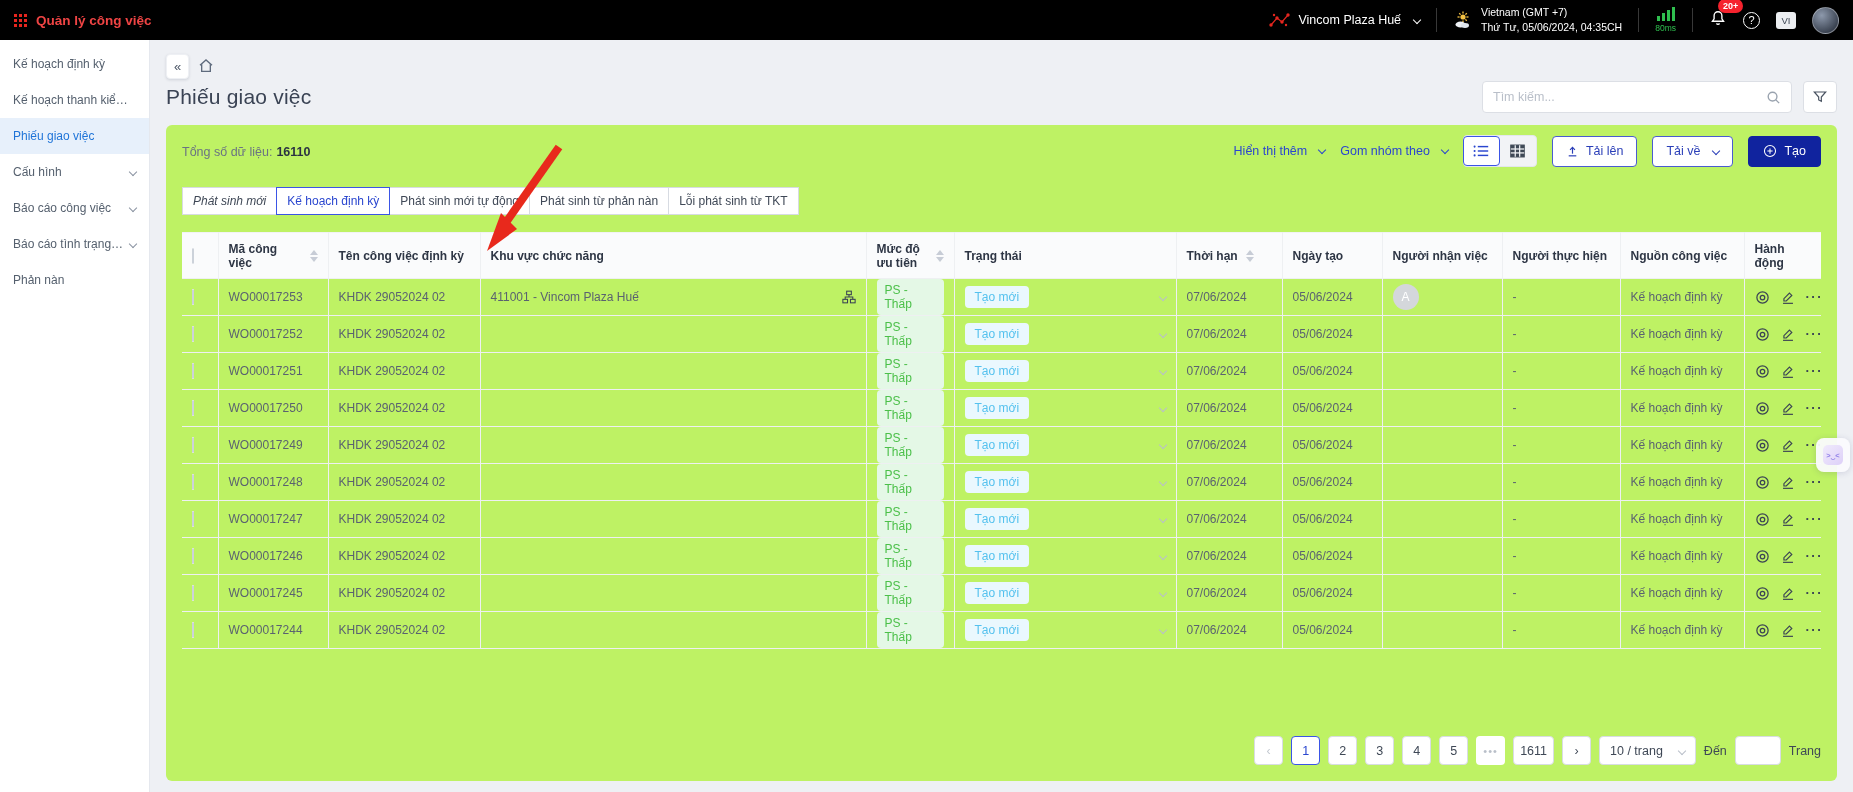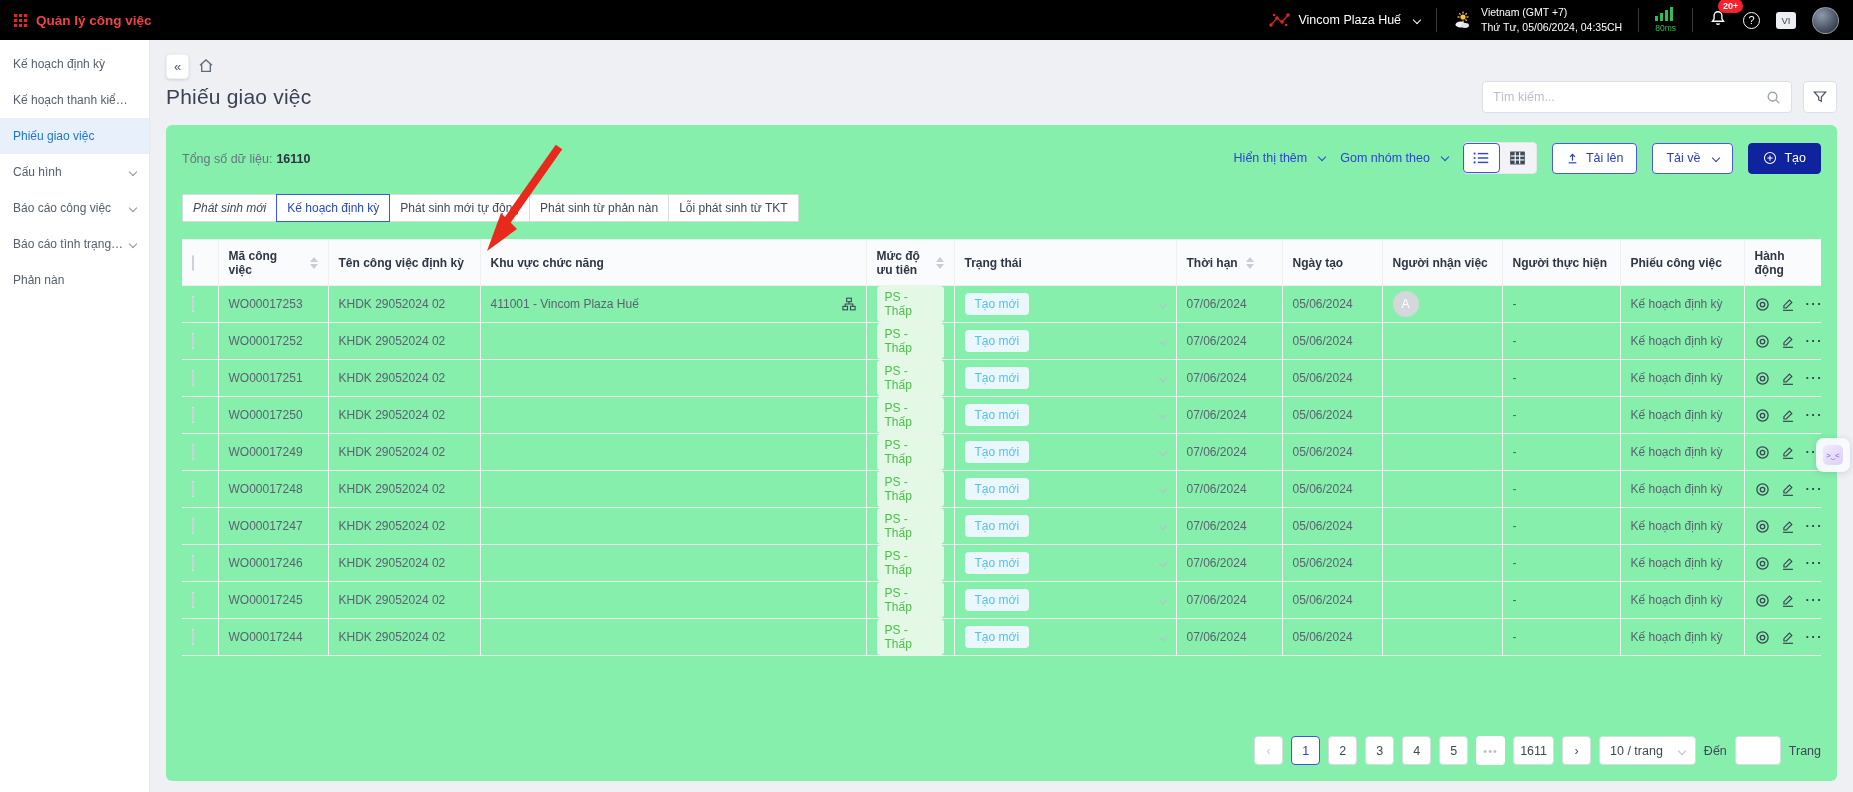--- a/index.html
+++ b/index.html
@@ -9,21 +9,21 @@
   
   .topbar { height:40px; background:#000; display:flex; align-items:center; padding:0 14px; }
   .logo-grid { display:grid; grid-template-columns:repeat(3,3px); grid-gap:2px; margin-right:9px; cursor:pointer;}
   .logo-grid i { width:3px; height:3px; background:#e5261f; display:block; }
   .app-title { color:#ef4444; font-size:13.5px; font-weight:bold; cursor:pointer; }
   .topbar-right { margin-left:auto; display:flex; align-items:center; gap:16px; }
   .tb-div { width:1px; height:24px; background:rgba(255,255,255,.22); }
   .site-sel { display:flex; align-items:center; gap:7px; color:#fff; font-size:12.5px; cursor:pointer; }
   .tz-group { display:flex; align-items:center; gap:8px; color:#fff; }
   .tz-lines { font-size:10.5px; line-height:1.45; }
-  .latency-group { display:flex; flex-direction:column; gap:2px; }
+  .latency-group { display:flex; flex-direction:column; align-items:center; gap:2px; }
   .bars { display:flex; align-items:flex-end; gap:2px; height:14px; }
   .bars i { width:3px; background:#2fbf4f; display:block; }
   .latency-txt { color:#2fbf4f; font-size:8.5px; }
   .bell-wrap { position:relative; cursor:pointer; }
   .nbadge { position:absolute; top:-10px; left:9px; background:#f5222d; color:#fff; font-size:9px;
     padding:2px 5px; border-radius:9px; font-weight:bold; }
   .help-circle { width:17px; height:17px; border:1.5px solid #fff; border-radius:50%; color:#fff;
     font-size:11px; display:flex; align-items:center; justify-content:center; cursor:pointer; }
   .lang-box { min-width:20px; height:17px; background:#eceef1; border-radius:3px; color:#3f4856;
     font-size:9.5px; font-weight:normal; display:flex; align-items:center; justify-content:center;
@@ -55,21 +55,21 @@
   .search-side { display:flex; align-items:center; gap:11px; }
   .search-box { width:310px; height:32px; background:#fff; border:1px solid #dcdfe5; border-radius:4px;
     display:flex; align-items:center; padding:0 10px; }
   .search-box input { border:none; outline:none; flex:1; font-size:12.5px; color:#333; background:transparent;
     font-family:"Liberation Sans", sans-serif;}
   .search-box input::placeholder { color:#b9bfc9; }
   .filter-btn { width:34px; height:32px; background:#fff; border:1px solid #dcdfe5; border-radius:4px;
     display:flex; align-items:center; justify-content:center; cursor:pointer; }
 
   
-  .card { background:#86efac; border-radius:6px; margin-top:12px; height:656px; padding:17px 16px 16px;
+  .card { background:#bef264; border-radius:6px; margin-top:12px; height:656px; padding:10px 16px 16px;
     display:flex; flex-direction:column; }
   .total-row { display:flex; justify-content:space-between; align-items:center; }
   .total-label { font-size:12.5px; color:#6a7382; }
   .total-value { font-weight:bold; color:#2b3342; margin-left:4px; }
   .toolbar { display:flex; align-items:center; gap:15px; }
   .tool-link { color:#2a46cf; font-size:12.5px; display:flex; align-items:center; gap:6px; cursor:pointer; }
   .seg { display:flex; align-items:center; border:1px solid #e4e7ec; border-radius:4px; background:#f2f3f6; }
   .seg-item { width:37px; height:30px; display:flex; align-items:center; justify-content:center; cursor:pointer; }
   .seg-item.active { background:#fff; border:1px solid #3b55e6; border-radius:4px; margin:-1px; }
   .btn-outline { height:31px; padding:0 13px; border:1px solid #4a5cd0; border-radius:4px; color:#2a3eb8;
@@ -448,21 +448,21 @@
 
   <th>
     <div class="th-flex">
       <span>Người thực hiện</span>
 
     </div>
   </th>
 
   <th>
     <div class="th-flex">
-      <span>Phiếu công việc</span>
+      <span>Nguồn công việc</span>
 
     </div>
   </th>
 
   <th>
     <div class="th-flex">
       <span>Hành động</span>
 
     </div>
   </th>

